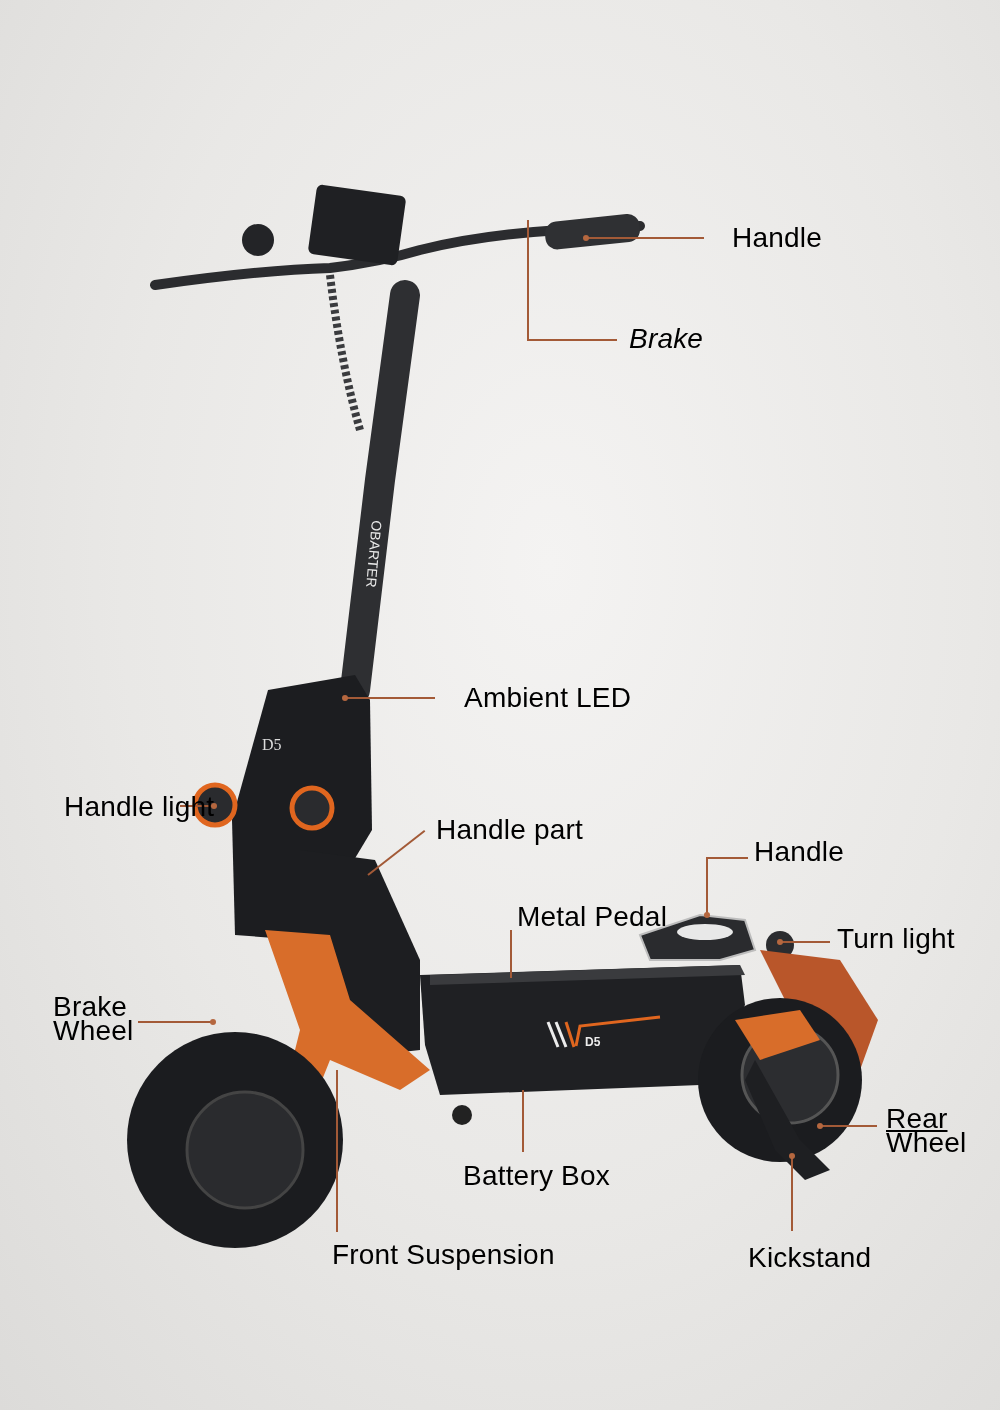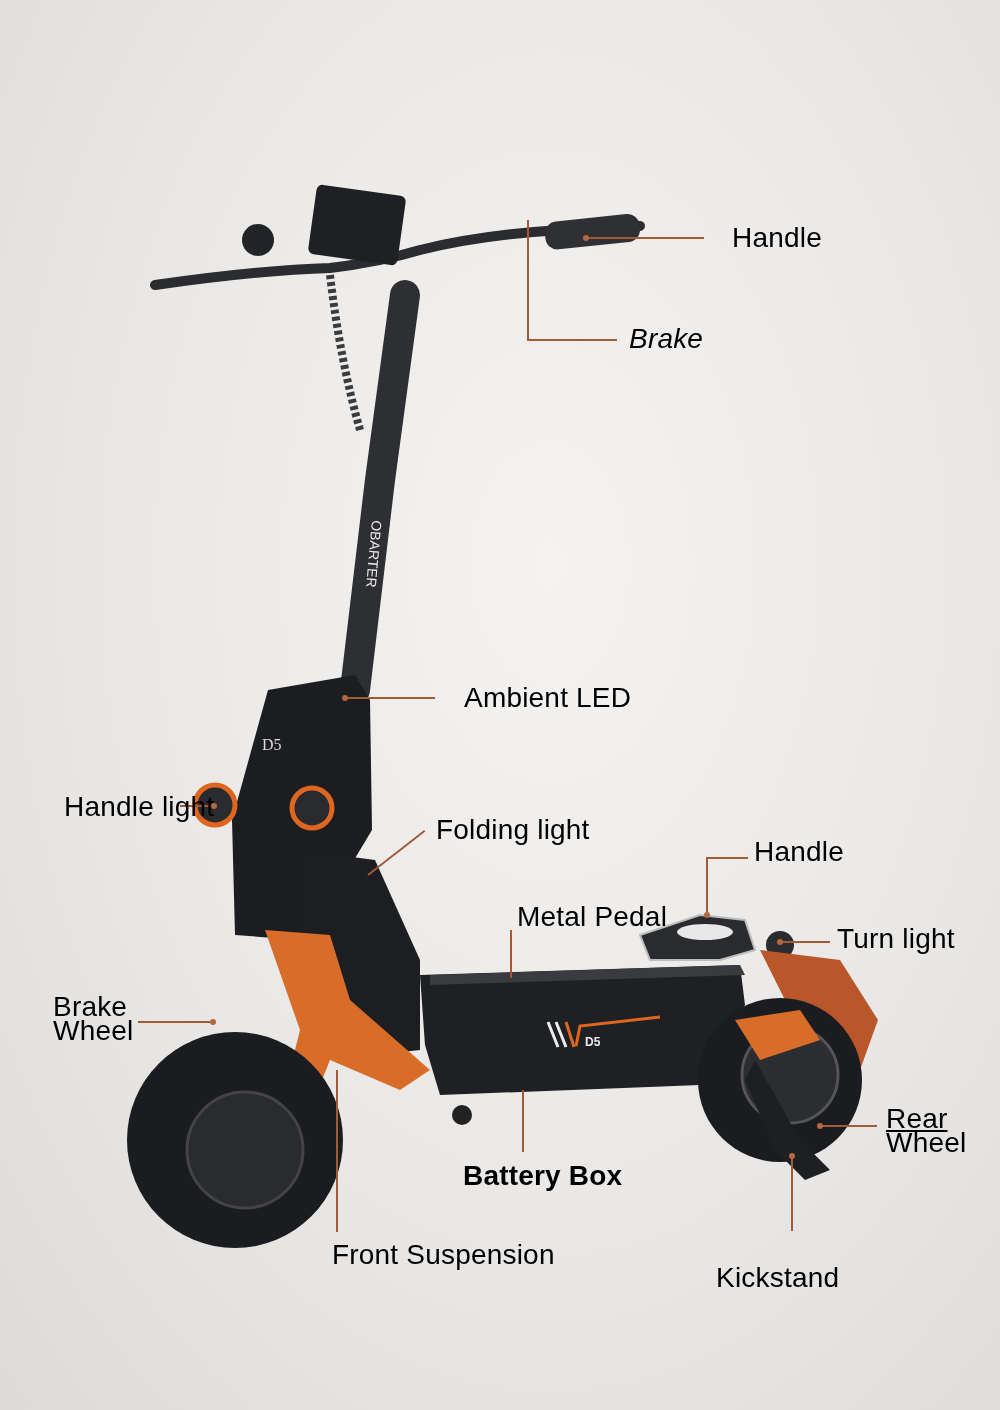--- a/index.html
+++ b/index.html
@@ -104,23 +104,23 @@
 
 <div class="line" style="left:336px;top:1070px;width:2px;height:162px;"></div>
 
 <div class="line" style="left:791px;top:1155px;width:2px;height:76px;"></div>
 <div class="dot" style="left:789px;top:1153px;"></div>
 
 <div class="label" style="left:732px;top:226px;">Handle</div>
 <div class="label" style="left:629px;top:327px;font-style:italic;">Brake</div>
 <div class="label" style="left:464px;top:686px;">Ambient LED</div>
 <div class="label" style="left:64px;top:795px;">Handle light</div>
-<div class="label" style="left:436px;top:818px;">Folding light</div>
+<div class="label" style="left:436px;top:818px;">Handle part</div>
 <div class="label" style="left:754px;top:840px;">Handle</div>
 <div class="label" style="left:473px;top:905px;margin-left:44px;">Metal Pedal</div>
 <div class="label" style="left:837px;top:927px;text-align:right;">Turn light</div>
 <div class="label" style="left:53px;top:995px;">Brake</div>
 <div class="label" style="left:53px;top:1019px;">Wheel</div>
 <div class="label" style="left:886px;top:1107px;text-decoration:underline;">Rear</div>
 <div class="label" style="left:886px;top:1131px;">Wheel</div>
-<div class="label" style="left:463px;top:1164px;font-weight:bold;">Battery Box</div>
+<div class="label" style="left:463px;top:1164px;">Battery Box</div>
 <div class="label" style="left:332px;top:1243px;">Front Suspension</div>
-<div class="label" style="left:716px;top:1246px;margin-top:20px;">Kickstand</div>
+<div class="label" style="left:748px;top:1246px;">Kickstand</div>
 
 </body></html>

